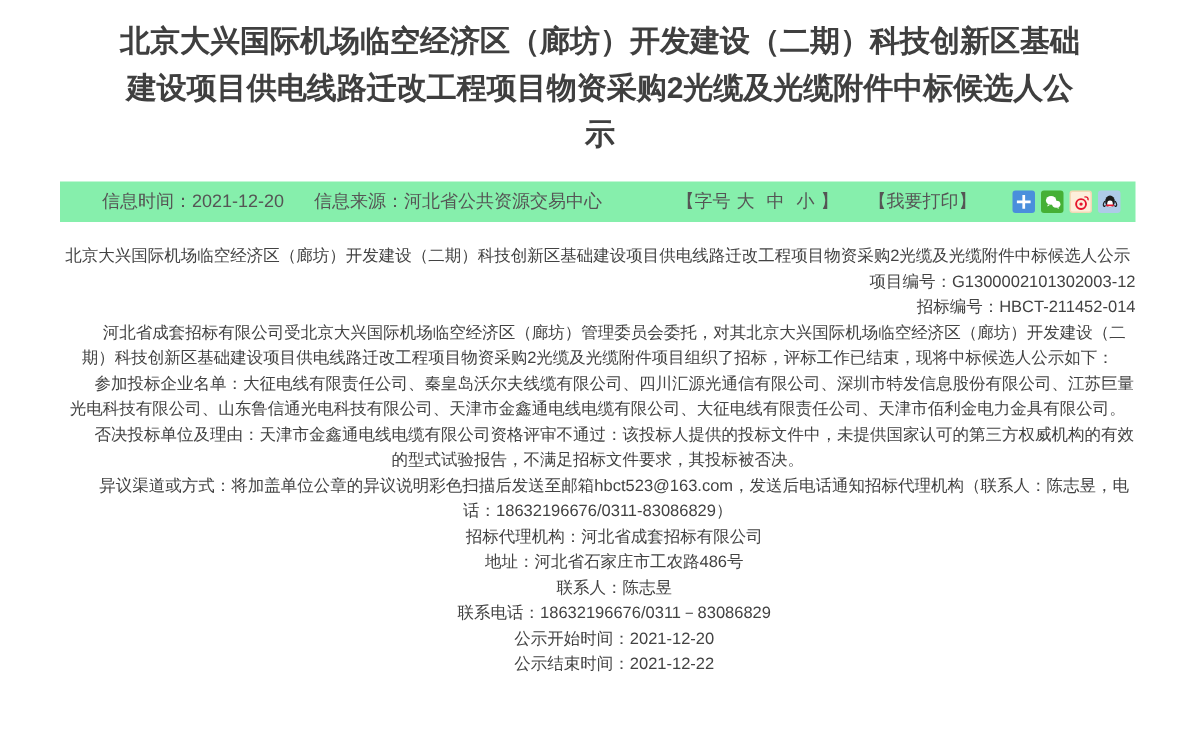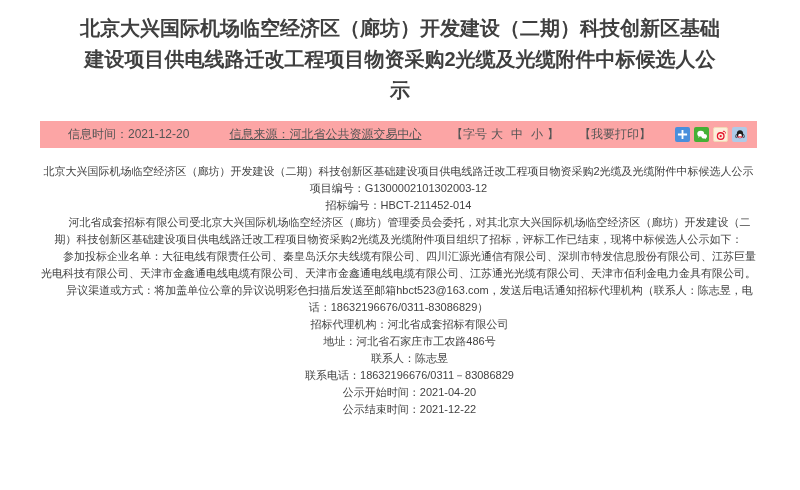--- a/index.html
+++ b/index.html
@@ -5,44 +5,44 @@
   html,body { margin:0; padding:0; }
   body {
     width:800px; height:490px; background:#ffffff; overflow:hidden;
     font-family:"Liberation Sans","DejaVu Sans",sans-serif; color:#444;
   }
   .page-title {
     width:650px; margin:13px auto 0; text-align:center;
     font-size:20px; line-height:31px; font-weight:bold; color:#3f3f3f;
   }
   .info-bar {
-    margin:15px 43px 0 40px; height:27px; background:#fca5a5;
+    margin:15px 43px 0 40px; height:27px; background:#86efac;
     display:flex; align-items:center; font-size:12px; color:#555;
     padding:0 10px 0 28px; box-sizing:border-box;
   }
   .info-item { white-space:nowrap; }
-  .info-source { margin-left:40px;text-decoration:underline; }
+  .info-source { margin-left:20px; }
   .fontsize-ctrl { margin-left:auto; white-space:nowrap; }
   .fontsize-ctrl .fs-opt { margin:0 4px; cursor:pointer; }
   .print-btn { margin-left:20px; cursor:pointer; white-space:nowrap; }
   .share-icons { margin-left:24px; display:flex; gap:4px; }
   .share-icons .icon {
     width:15px; height:15px; border-radius:2px; display:flex;
     align-items:center; justify-content:center; cursor:pointer; box-sizing:border-box;
   }
   .icon-share { background:#4a8fdc; }
   .icon-wechat { background:#45b035; }
   .icon-weibo { background:#fdeedb; border:1px solid #f3d9b5; }
   .icon-qq { background:#aecbe8; }
   .content {
     margin:15px 43px 0 40px; font-size:11px; line-height:17px; color:#424242;
   }
   .content p { margin:0; padding:0; }
   .t-center { text-align:center; }
-  .t-right { text-align:center; }
+  .t-right { text-align:right; }
   .t-indent { text-indent:2em;text-align:center; }
 </style>
 </head>
 <body>
 
 <h1 class="page-title">北京大兴国际机场临空经济区（廊坊）开发建设（二期）科技创新区基础建设项目供电线路迁改工程项目物资采购2光缆及光缆附件中标候选人公示</h1>
 
 <div class="info-bar">
   <span class="info-item"><span>信息时间：</span><span>2021-12-20</span></span>
   <span class="info-item info-source"><span>信息来源：</span><span>河北省公共资源交易中心</span></span>
@@ -81,21 +81,22 @@
       </svg>
     </span>
   </span>
 </div>
 
 <div class="content">
   <p class="t-center">北京大兴国际机场临空经济区（廊坊）开发建设（二期）科技创新区基础建设项目供电线路迁改工程项目物资采购2光缆及光缆附件中标候选人公示</p>
   <p class="t-right">项目编号：G1300002101302003-12</p>
   <p class="t-right">招标编号：HBCT-211452-014</p>
   <p class="t-indent">河北省成套招标有限公司受北京大兴国际机场临空经济区（廊坊）管理委员会委托，对其北京大兴国际机场临空经济区（廊坊）开发建设（二期）科技创新区基础建设项目供电线路迁改工程项目物资采购2光缆及光缆附件项目组织了招标，评标工作已结束，现将中标候选人公示如下：</p>
-  <p class="t-indent">参加投标企业名单：大征电线有限责任公司、秦皇岛沃尔夫线缆有限公司、四川汇源光通信有限公司、深圳市特发信息股份有限公司、江苏巨量光电科技有限公司、天津市金鑫通电线电缆有限公司、天津市金鑫通电线电缆有限公司、江苏通光光缆有限公司、天津市佰利金电力金具有限公司。</p>
+  <p class="t-indent">参加投标企业名单：大征电线有限责任公司、秦皇岛沃尔夫线缆有限公司、四川汇源光通信有限公司、深圳市特发信息股份有限公司、江苏巨量光电科技有限公司、山东鲁信通光电科技有限公司、天津市金鑫通电线电缆有限公司、大征电线有限责任公司、天津市佰利金电力金具有限公司。</p>
+  <p class="t-indent">否决投标单位及理由：天津市金鑫通电线电缆有限公司资格评审不通过：该投标人提供的投标文件中，未提供国家认可的第三方权威机构的有效的型式试验报告，不满足招标文件要求，其投标被否决。</p>
   <p class="t-indent">异议渠道或方式：将加盖单位公章的异议说明彩色扫描后发送至邮箱hbct523@163.com，发送后电话通知招标代理机构（联系人：陈志昱，电话：18632196676/0311-83086829）</p>
   <p class="t-indent">招标代理机构：河北省成套招标有限公司</p>
   <p class="t-indent">地址：河北省石家庄市工农路486号</p>
   <p class="t-indent">联系人：陈志昱</p>
   <p class="t-indent">联系电话：18632196676/0311－83086829</p>
-  <p class="t-indent">公示开始时间：2021-04-20</p>
+  <p class="t-indent">公示开始时间：2021-12-20</p>
   <p class="t-indent">公示结束时间：2021-12-22</p>
 </div>
 
 </body></html>

